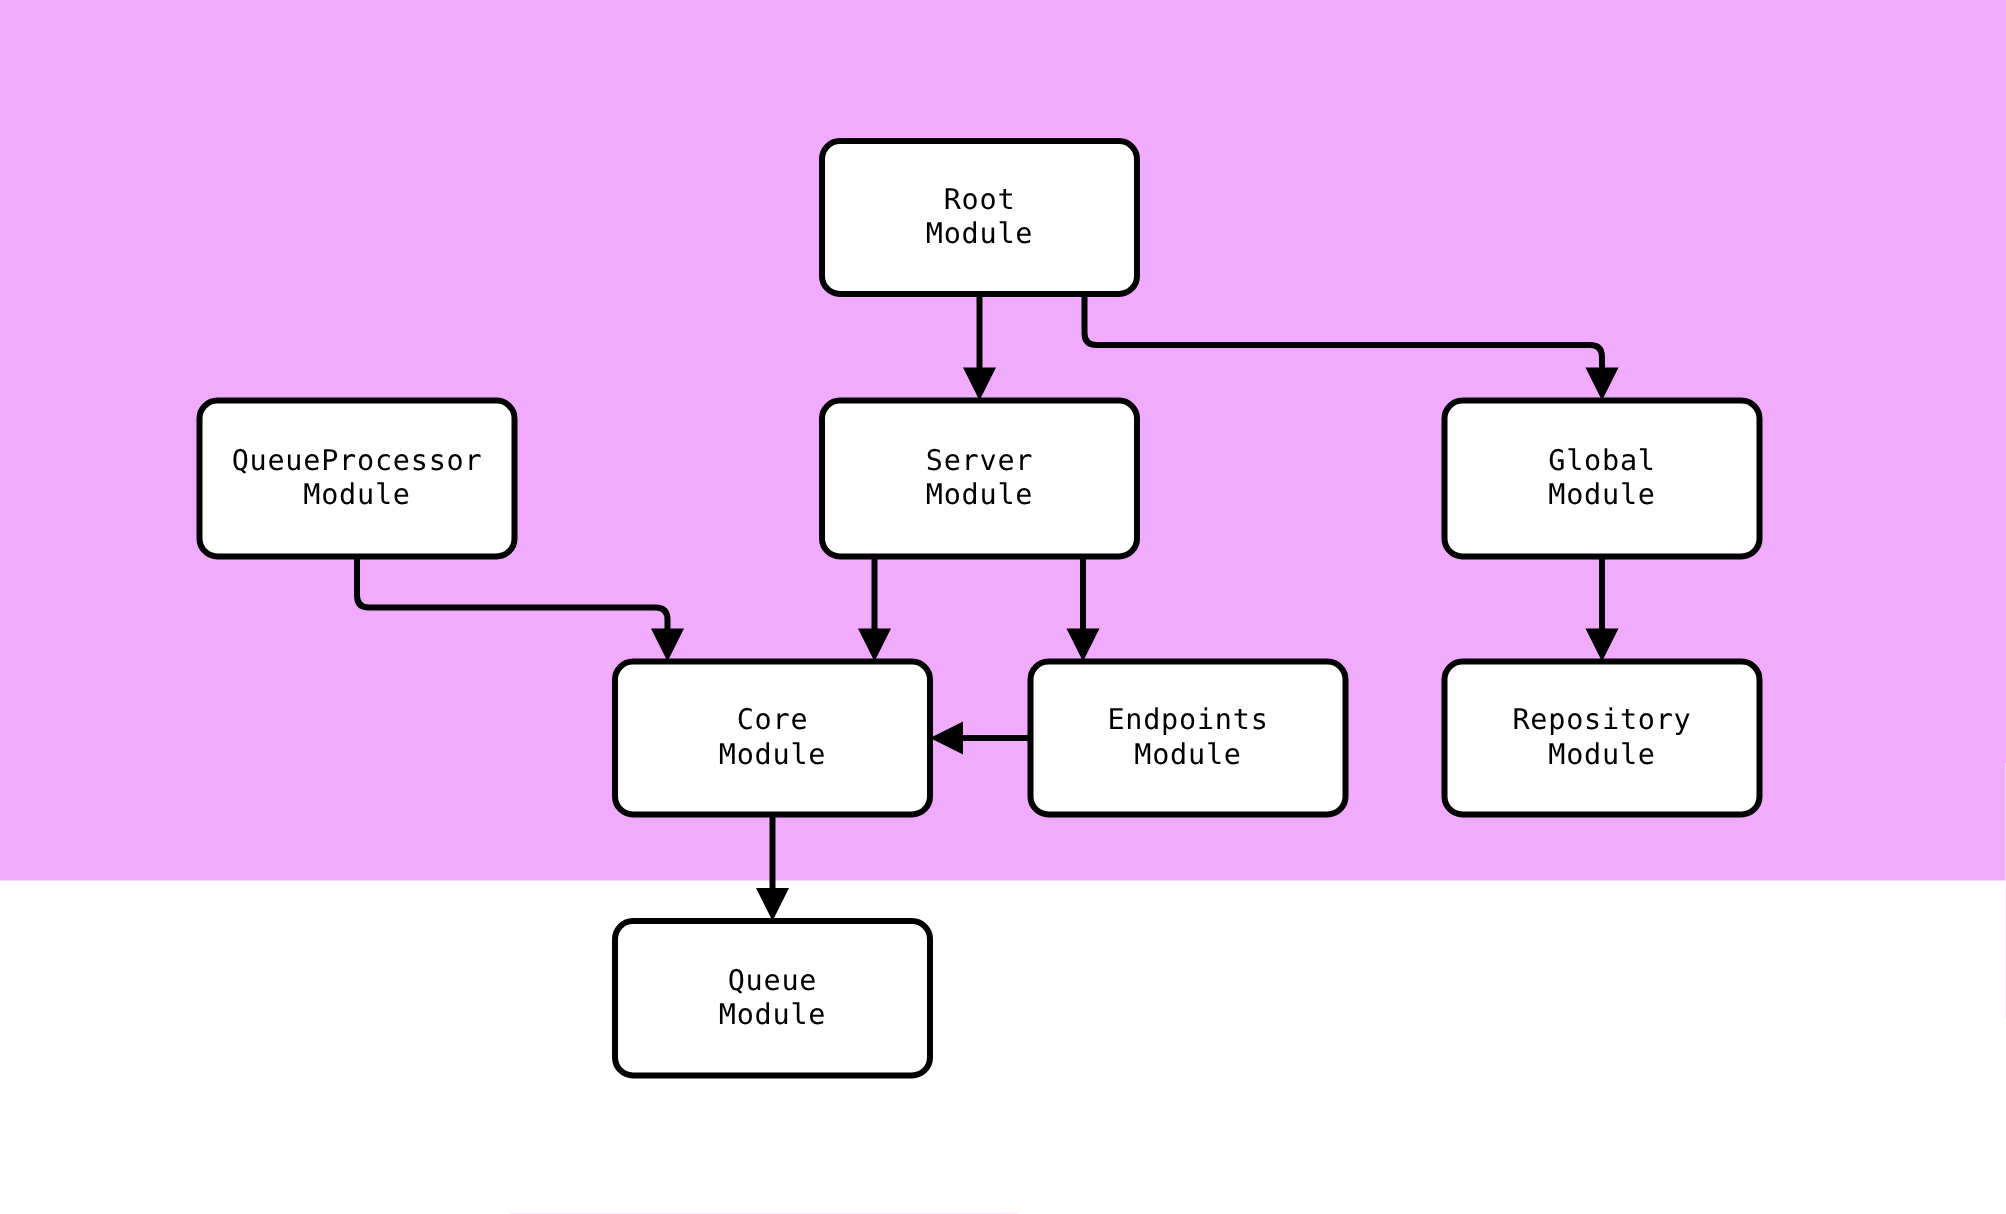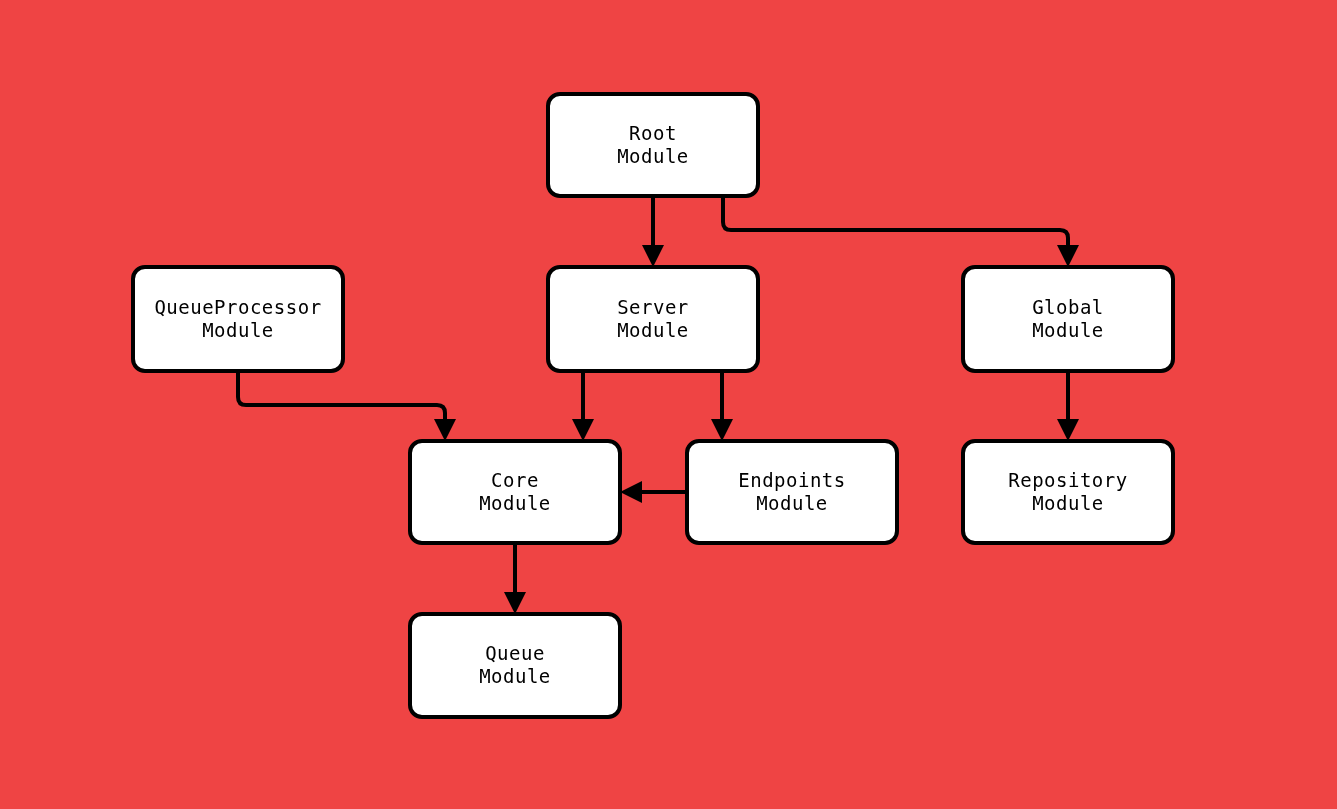--- a/index.html
+++ b/index.html
@@ -9,22 +9,22 @@
   }
   body {
     width: 1337px;
     height: 809px;
     font-family: "DejaVu Sans Mono", "Liberation Mono", monospace;
     overflow: hidden;
   }
   #diagram-root {
     position: relative;
     width: 1337px;
-    height: 809px;
-    background: #ef4444;
+    height: 587px;
+    background: #f0abfc;
   }
   svg.diagram-canvas {
     display: block;
     width: 1337px;
     height: 809px;
   }
   .node-shape {
     fill: #ffffff;
     stroke: #000000;
     stroke-width: 4;

